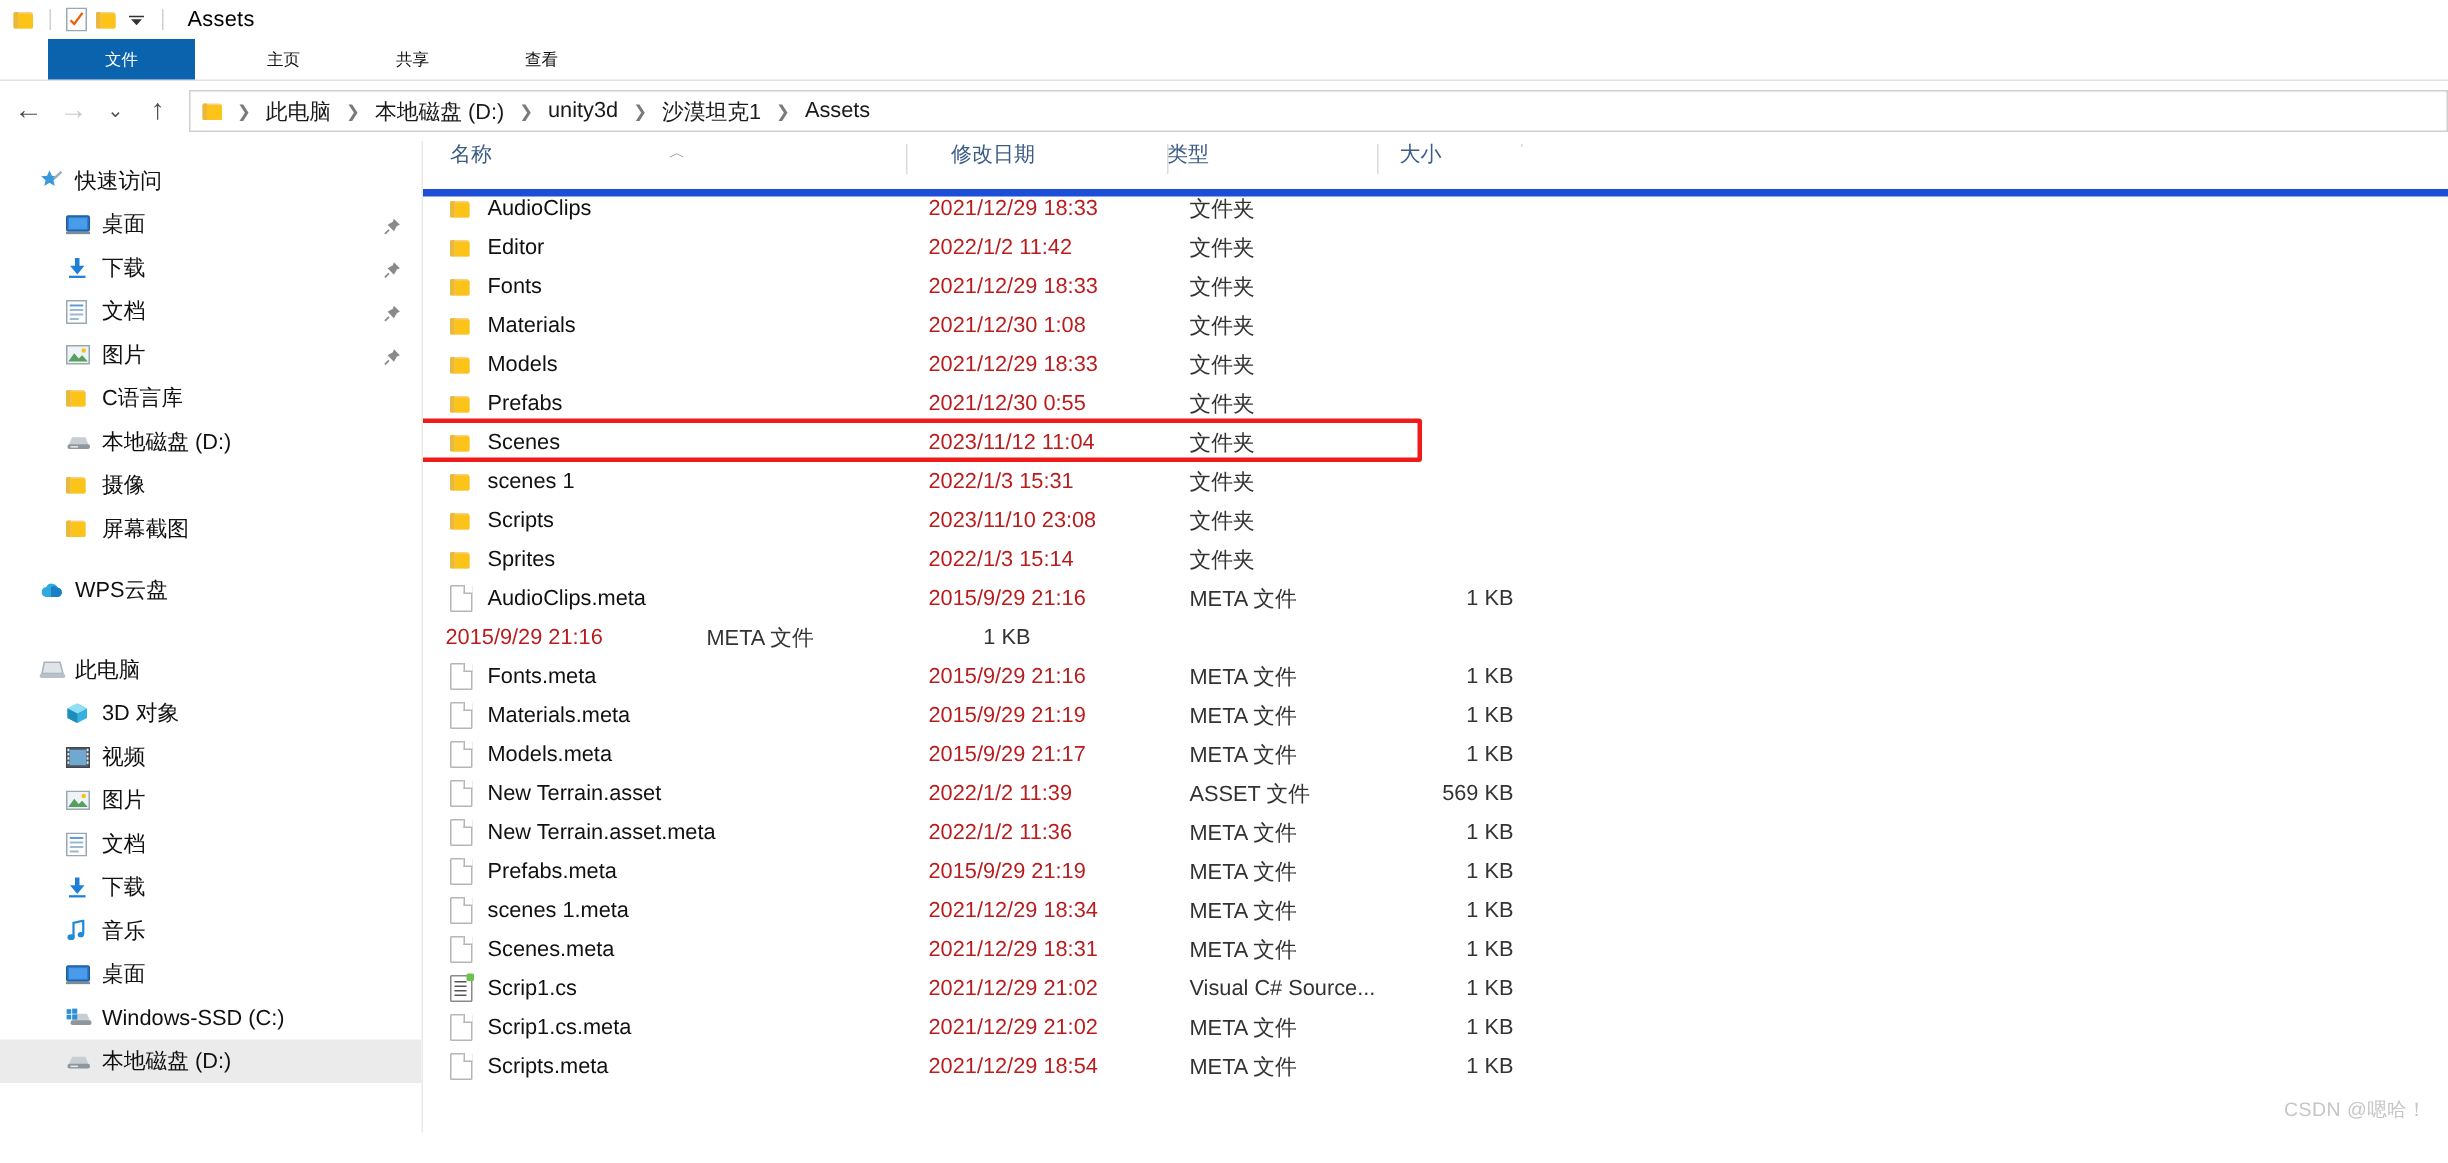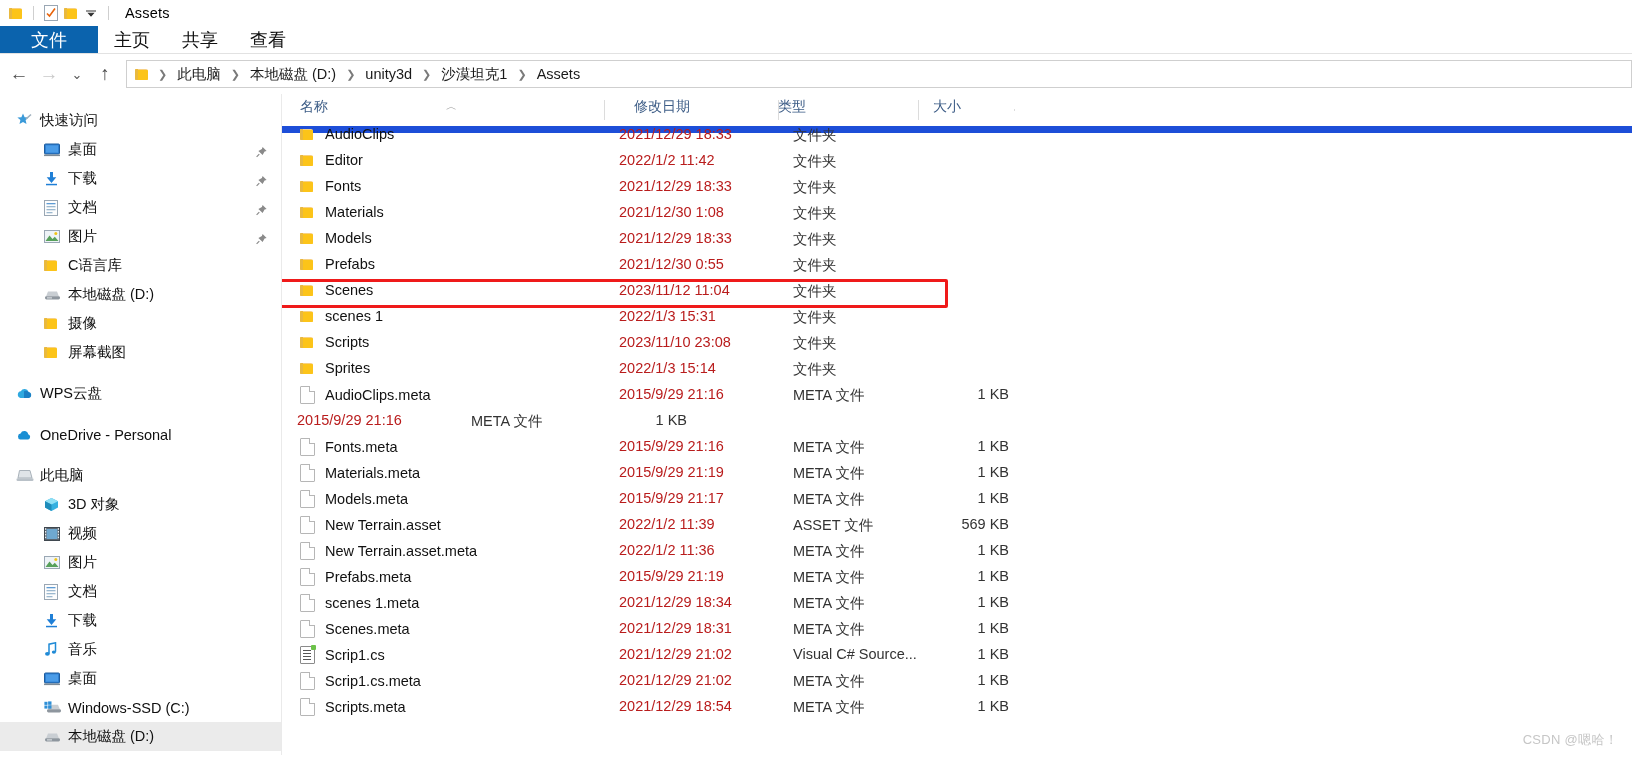--- a/index.html
+++ b/index.html
@@ -18,59 +18,59 @@
 
   
   .folder{display:inline-block;position:relative;width:14px;height:13px;}
   .folder i{position:absolute;display:block;}
   .folder .back{left:0;top:1px;width:13px;height:11px;background:#f7d083;border-radius:1px 2px 1px 1px;}
   .folder .front{left:3px;top:2px;width:10px;height:10px;background:#fcc419;border-radius:0 1px 1px 0;}
   .folder .spine{left:0;top:1px;width:3px;height:11px;background:#e9b93f;border-radius:1px 0 0 1px;}
 
   
   .ribbon{height:27px;display:flex;align-items:stretch;background:#fff;}
-  .rtab{display:flex;align-items:center;justify-content:center;font-size:18px;color:#111;padding:0 16px;cursor:default;}
+  .rtab{display:flex;align-items:center;justify-content:center;font-size:11px;color:#111;padding:0 16px;cursor:default;margin-left:32px;}
   .rtab.file{background:#0b63ad;color:#fff;min-width:66px;}
   .ribbon-rule{height:1px;background:#e2e2e2;}
 
   
   .navbar{height:40px;display:flex;align-items:center;padding-left:4px;background:#fff;}
   .navbtn{width:30px;height:30px;display:flex;align-items:center;justify-content:center;font-size:19px;color:#4d4d4d;}
   .navbtn.disabled{color:#c8c8c8;}
   .navbtn.small{font-size:13px;width:26px;color:#555;}
   .addrbar{flex:1;height:26px;margin-left:6px;margin-right:0;border:1px solid #cfcfcf;background:#fff;display:flex;align-items:center;padding-left:8px;}
   .crumb{font-size:14.5px;color:#1a1a1a;padding:0 3px;white-space:nowrap;}
   .crumb-sep{color:#7a7a7a;font-size:11px;padding:0 7px;user-select:none;}
 
   
   .body{display:flex;height:661px;}
 
   
   .sidebar{width:281px;background:#fff;border-right:1px solid #eaeaea;position:relative;overflow:hidden;}
-  .snode{display:flex;align-items:center;height:29px;padding-left:16px;font-size:14.5px;color:#101010;white-space:nowrap;position:relative;}
+  .snode{display:flex;align-items:center;height:29px;padding-left:26px;font-size:14.5px;color:#101010;white-space:nowrap;position:relative;}
   .snode.lvl2{padding-left:44px;}
   .snode.sel{background:#ebebeb;}
   .snode .sico{width:22px;height:18px;display:flex;align-items:center;justify-content:flex-start;flex:0 0 22px;}
   .snode .slbl{margin-left:2px;}
   .pin{position:absolute;right:14px;top:50%;transform:translateY(-50%);width:11px;height:11px;}
   .sgap{height:12px;}
 
   
   .pane{flex:1;position:relative;overflow:hidden;background:#fff;}
-  .colhdr{height:32px;display:flex;align-items:center;border-bottom:7px solid #1d4ed8;position:relative;}
+  .colhdr{height:32px;display:flex;align-items:flex-start;border-bottom:5px solid #1d4ed8;position:relative;}
   .col{font-size:14px;color:#3c5c86;padding-bottom:6px;position:relative;box-sizing:border-box;}
   .col .cdiv{position:absolute;left:0;top:2px;bottom:2px;width:1px;background:#dcdcdc;}
   .col-name{width:322px;padding-left:18px;}
   .col-date{width:174px;padding-left:30px;}
   .col-type{width:140px;}
   .col-size{width:96px;padding-left:15px;}
   .sortcaret{position:absolute;left:164px;top:3px;font-size:11px;color:#9a9a9a;line-height:1;}
 
   .rows{position:absolute;left:0;right:0;top:32px;bottom:0;}
-  .row{height:26px;display:flex;align-items:flex-start;font-size:14.5px;color:#111;white-space:nowrap;}
+  .row{height:26px;display:flex;align-items:center;font-size:14.5px;color:#111;white-space:nowrap;}
   .r-name{width:322px;padding-left:18px;display:flex;align-items:center;box-sizing:border-box;}
   .r-name .fico{width:25px;flex:0 0 25px;display:flex;align-items:center;}
   .r-date{width:174px;padding-left:15px;box-sizing:border-box;color:#b91c1c;}
   .r-type{width:140px;padding-left:15px;box-sizing:border-box;color:#333;}
   .r-size{width:96px;padding-left:15px;box-sizing:border-box;color:#333;text-align:right;padding-right:5px;}
 
   
   .docico{position:relative;width:13px;height:16px;background:#fff;border:1px solid #b6b6b6;border-radius:1px;}
   .docico:after{content:"";position:absolute;right:-1px;top:-1px;width:5px;height:5px;background:#fff;border-left:1px solid #b6b6b6;border-bottom:1px solid #b6b6b6;transform:none;}
   .csico{position:relative;width:13px;height:16px;background:#fff;border:1px solid #8a8a8a;border-radius:1px;}
@@ -287,28 +287,20 @@
           <svg width="17" height="13" viewBox="0 0 17 13">
               <path d="M4.5 11 A3.4 3.4 0 0 1 4.8 4.3 A4.3 4.3 0 0 1 12.6 4.9 A3.1 3.1 0 0 1 12.7 11 Z" fill="#2fa9e0"></path>
               <path d="M8 4.2 A4.3 4.3 0 0 1 12.6 4.9 A3.1 3.1 0 0 1 12.7 11 H8 Z" fill="#1b7fc4"></path>
             </svg>
         </span>
         <span class="slbl">WPS云盘</span>
       </div>
 
       <div class="sgap"></div>
 
-      <div class="snode">
-        <span class="sico">
-          <svg width="18" height="12" viewBox="0 0 18 12">
-              <path d="M4.3 10.5 A3 3 0 0 1 4.6 4.6 A4 4 0 0 1 12.2 5.2 A2.8 2.8 0 0 1 12.3 10.5 Z" fill="#1a8fd4"></path>
-            </svg>
-        </span>
-        <span class="slbl">OneDrive - Personal</span>
-      </div>
 
       <div class="sgap"></div>
 
       <div class="snode">
         <span class="sico">
           <svg width="18" height="14" viewBox="0 0 18 14">
               <path d="M3.5 1.5 H14 L16 9 H2 Z" fill="#dfe4e8" stroke="#a9b2ba"></path>
               <rect x="0.5" y="9.2" width="17" height="2.8" rx="1.2" fill="#b9c1c8"></rect>
             </svg>
         </span>

